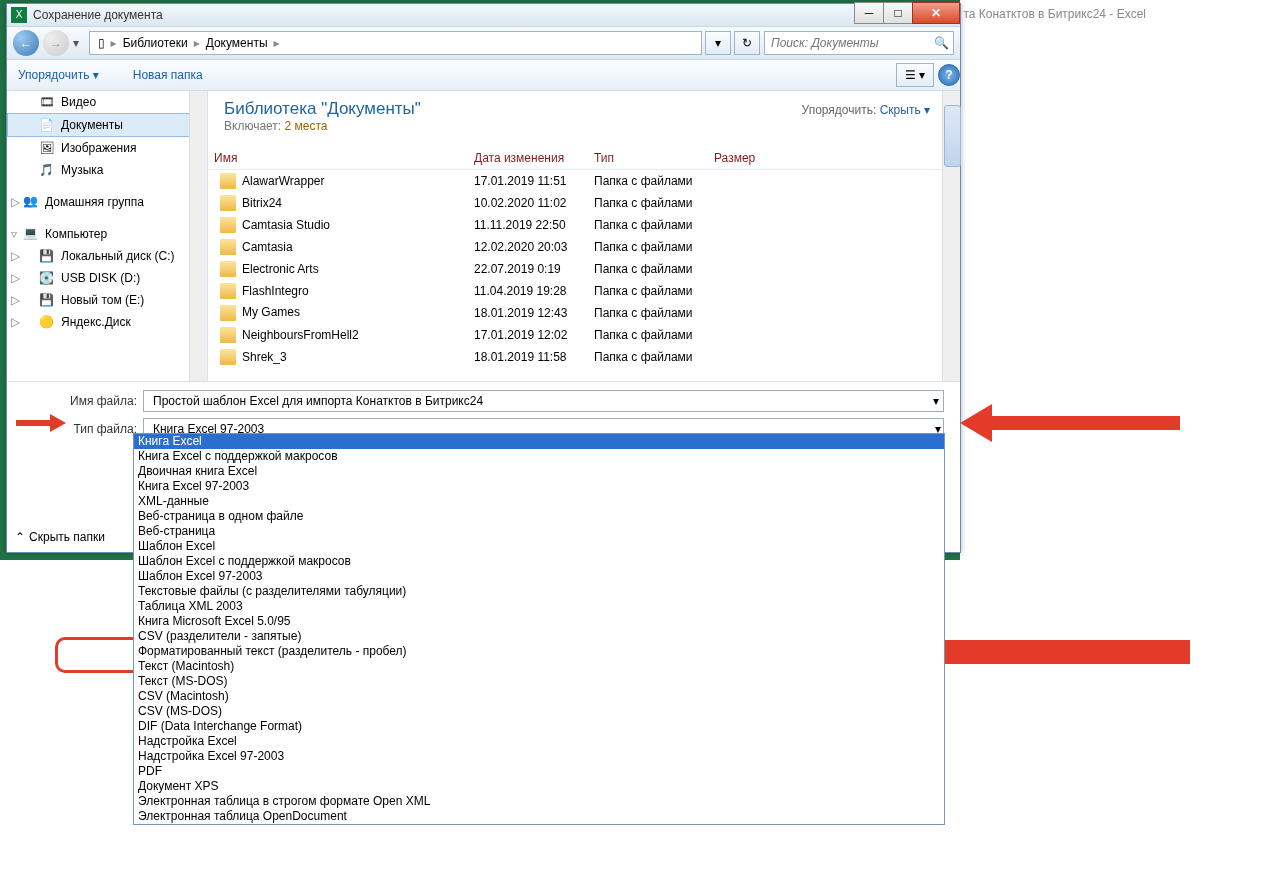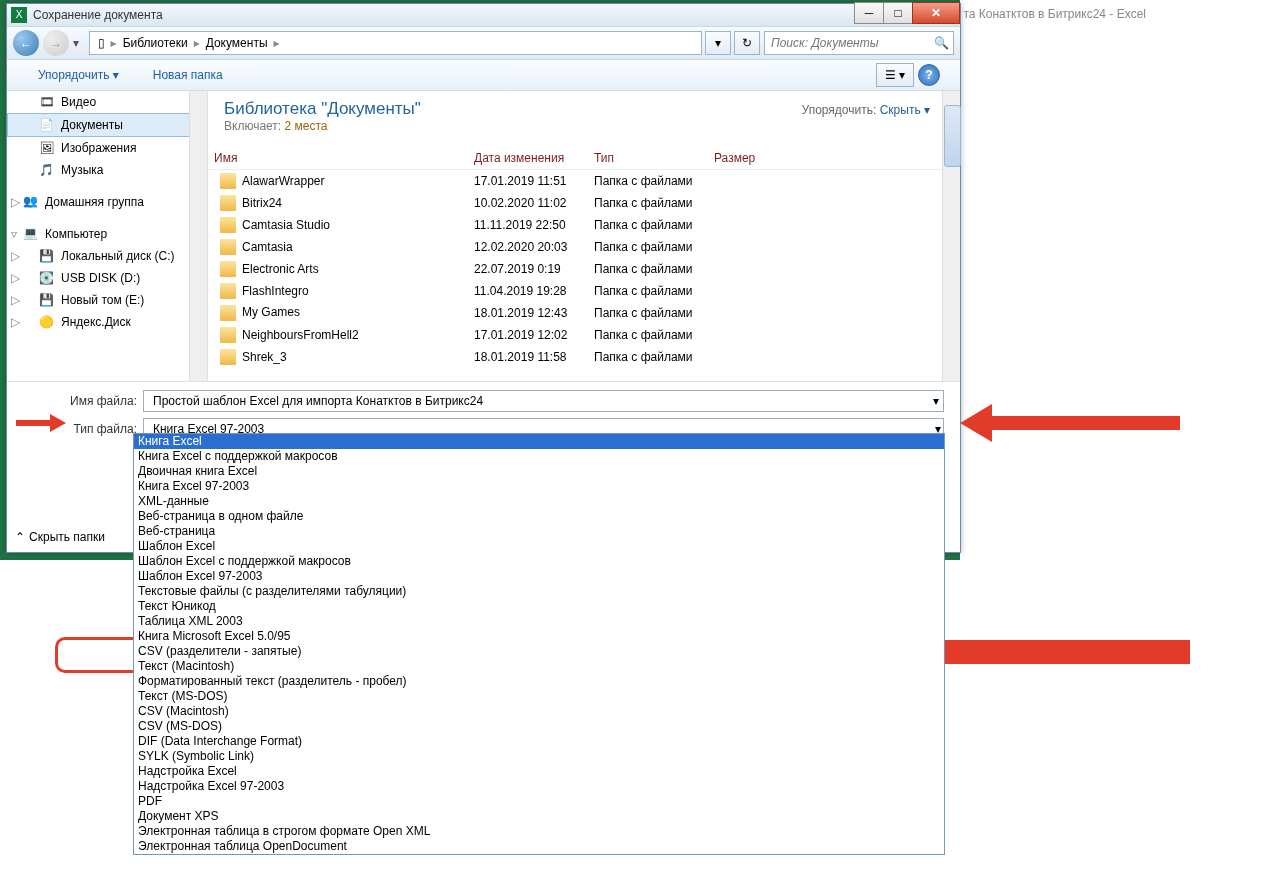--- a/index.html
+++ b/index.html
@@ -122,21 +122,21 @@
   flex: 1;
   font-style: italic;
   color: #888;
   font-size: 12px;
 }
 .toolbar {
   height: 30px;
   background: linear-gradient(#fafdff,#e8f0f7);
   border-bottom: 1px solid #d0dce8;
   display: flex; align-items: center;
-  padding: 0 20px;
+  padding: 0 0;
   gap: 12px;
 }
 .toolbar .tbtn {
   color: #2061a5;
   padding: 3px 10px;
   border: 1px solid transparent;
 }
 .toolbar .right { margin-left: auto; display: flex; gap: 4px; align-items: center; }
 .viewbtn {
   width: 36px; height: 22px;
@@ -516,31 +516,29 @@
     <div class="opt">Книга Excel с поддержкой макросов</div>
     <div class="opt">Двоичная книга Excel</div>
     <div class="opt">Книга Excel 97-2003</div>
     <div class="opt">XML-данные</div>
     <div class="opt">Веб-страница в одном файле</div>
     <div class="opt">Веб-страница</div>
     <div class="opt">Шаблон Excel</div>
     <div class="opt">Шаблон Excel с поддержкой макросов</div>
     <div class="opt">Шаблон Excel 97-2003</div>
     <div class="opt">Текстовые файлы (с разделителями табуляции)</div>
-    <div class="opt">Текст Юникод</div>
     <div class="opt">Таблица XML 2003</div>
     <div class="opt">Книга Microsoft Excel 5.0/95</div>
     <div class="opt">CSV (разделители - запятые)</div>
+    <div class="opt">Форматированный текст (разделитель - пробел)</div>
     <div class="opt">Текст (Macintosh)</div>
-    <div class="opt">Форматированный текст (разделитель - пробел)</div>
     <div class="opt">Текст (MS-DOS)</div>
     <div class="opt">CSV (Macintosh)</div>
     <div class="opt">CSV (MS-DOS)</div>
     <div class="opt">DIF (Data Interchange Format)</div>
-    <div class="opt">SYLK (Symbolic Link)</div>
     <div class="opt">Надстройка Excel</div>
     <div class="opt">Надстройка Excel 97-2003</div>
     <div class="opt">PDF</div>
     <div class="opt">Документ XPS</div>
     <div class="opt">Электронная таблица в строгом формате Open XML</div>
     <div class="opt">Электронная таблица OpenDocument</div>
   </div>
 
 <div class="arrow" style="left:960px; top:408px; width:220px; height:30px;">
   <div class="arrow-body" style="left:30px; top:8px; width:190px; height:14px;"></div>

